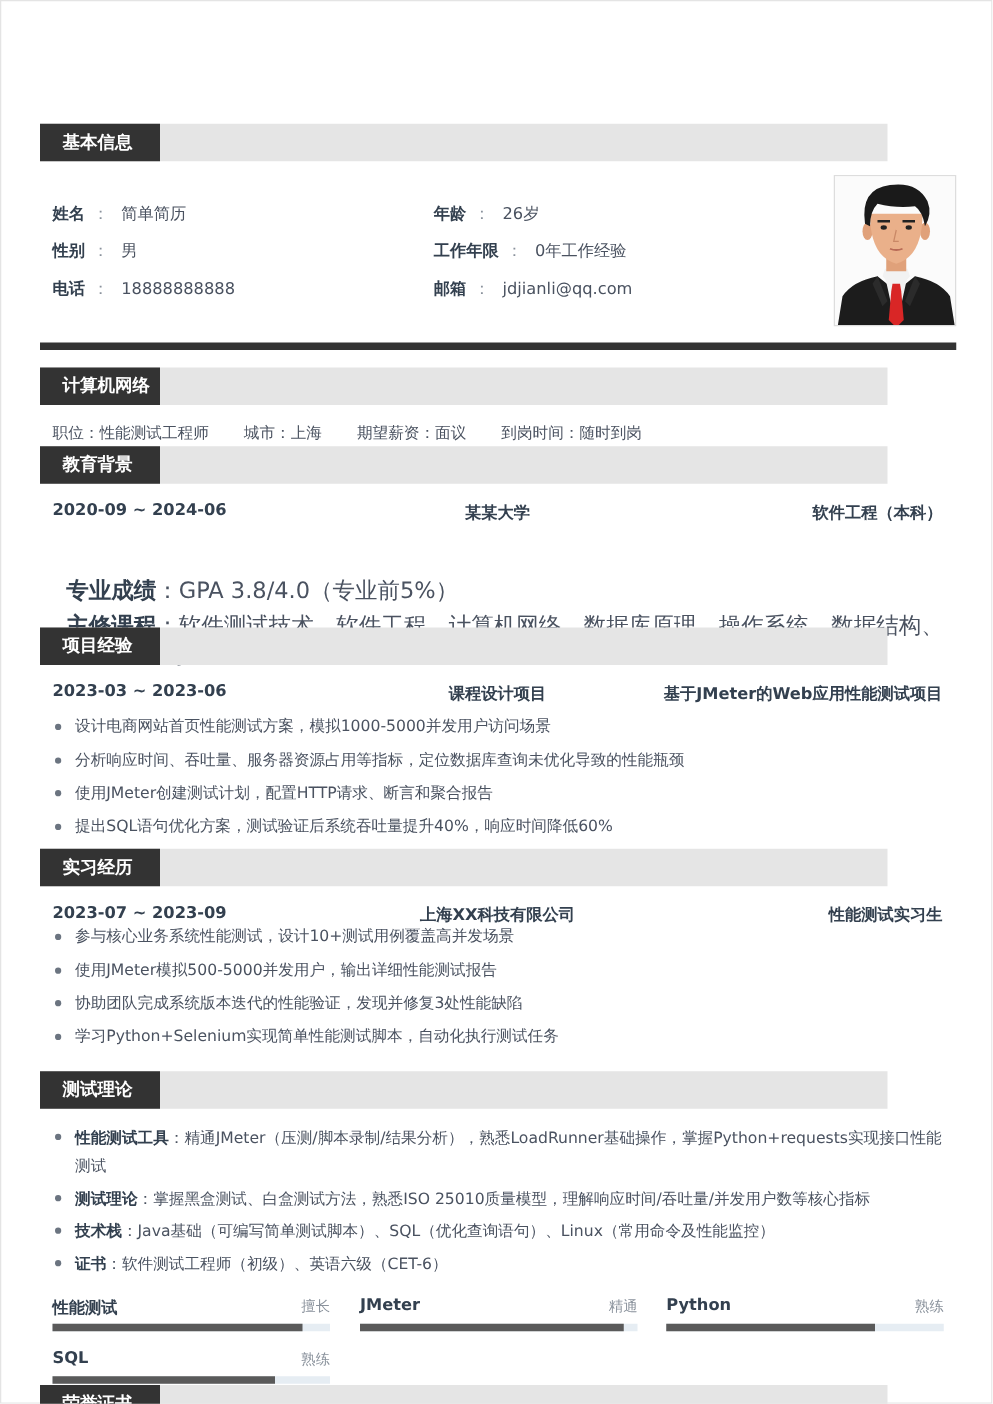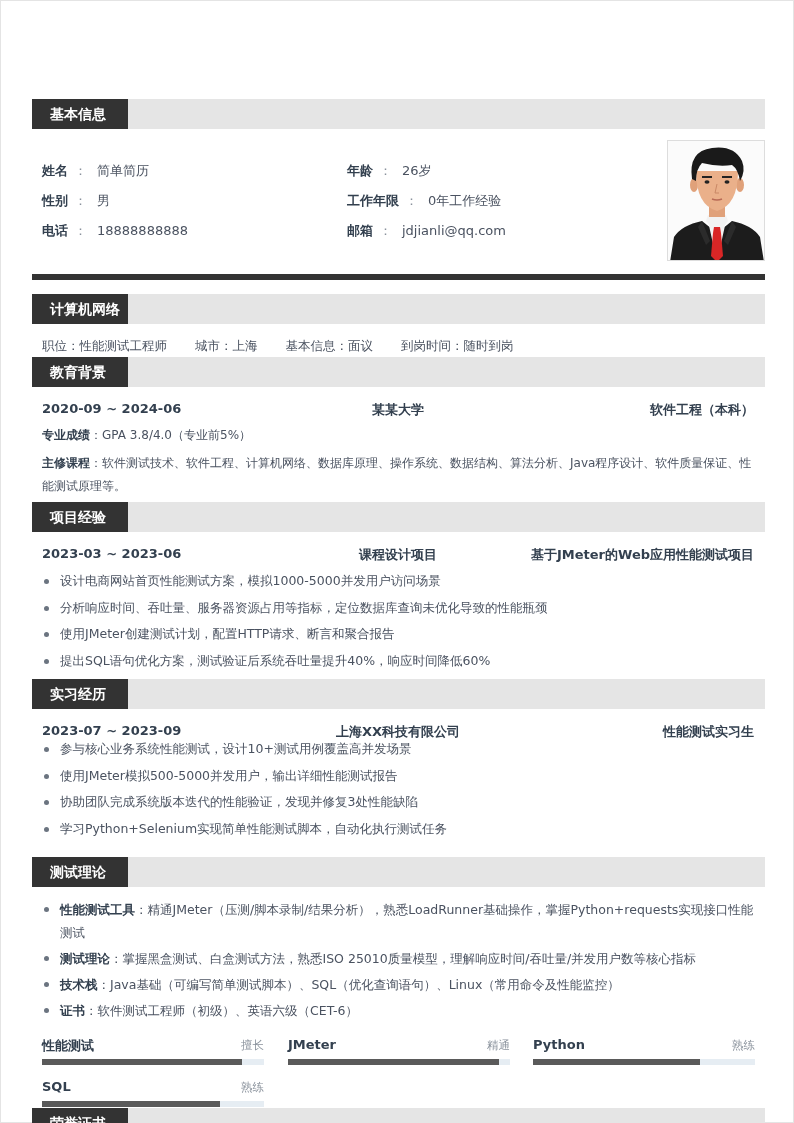--- a/index.html
+++ b/index.html
@@ -3,36 +3,36 @@
   <meta charset="utf-8">
   <style>
     * { box-sizing: border-box; margin: 0; padding: 0; }
     html, body { width: 794px; height: 1123px; overflow: hidden; background: #ffffff; }
     body { font-family: "DejaVu Sans", "Liberation Sans", sans-serif; color: #4a5260; position: relative; }
     .page { position: absolute; left: 0; top: 0; width: 794px; height: 1123px; border: 1px solid #e4e4e4; background: #fff; }
     .header-band { position: absolute; left: 31px; top: 2px; width: 733px; height: 88px; background: #f8f9fb; }
     .title { position: absolute; left: 0; right: 0; top: 24px; text-align: center; font-size: 26px; font-weight: bold; color: #2f2f2f; letter-spacing: 1px; }
     .subtitle { position: absolute; left: 0; right: 0; top: 64px; text-align: center; font-size: 12px; color: #6b7480; }
 
-    .section-head { position: absolute; left: 31px; width: 733px; height: 30px; background: #e5e5e5; }
+    .section-head { position: absolute; left: 31px; width: 678px; height: 30px; background: #e5e5e5; }
     .section-head .tab { position: absolute; left: 0; top: 0; width: 96px; height: 30px; background: #333333; color: #ffffff; font-size: 14px; font-weight: bold; line-height: 30px; padding-left: 18px; }
 
     .info-row { position: absolute; font-size: 13px; color: #4a5260; }
     .info-row .k { font-weight: bold; color: #33404f; }
     .info-row .sep { color: #8a929c; margin: 0 10px 0 6px; }
     .photo { position: absolute; left: 666px; top: 139px; width: 98px; height: 121px; border: 1px solid #dddddd; background: #ffffff; overflow: hidden; }
     .thick-rule { position: absolute; left: 31px; top: 273px; width: 733px; height: 6px; background: #333333; }
 
     .line { position: absolute; font-size: 12.5px; color: #4a5260; white-space: nowrap; }
     .intent span { margin-right: 28px; }
     .row3 { position: absolute; left: 41px; width: 712px; font-size: 13px; font-weight: bold; color: #33404f; height: 20px; }
     .row3 .c1 { position: absolute; left: 0; }
     .row3 .c2 { position: absolute; left: 0; right: 0; text-align: center; }
     .row3 .c3 { position: absolute; right: 0; }
-    .para { position: absolute; left: 41px; width: 714px; font-size: 12px; line-height: 23px; color: #4a5260; }
+    .para { position: absolute; left: 52px; width: 714px; font-size: 18px; line-height: 23px; color: #4a5260; margin-top: 37px; }
     .para .k { font-weight: bold; color: #33404f; }
 
     .bullets { position: absolute; left: 41px; width: 714px; list-style: none; }
     .bullets li { position: relative; padding-left: 18px; font-size: 12.5px; color: #4a5260; height: 26.5px; line-height: 20px; }
     .bullets li::before { content: ""; position: absolute; left: 2px; top: 8px; width: 5px; height: 5px; border-radius: 50%; background: #6b7480; }
     .skills li { height: auto; line-height: 23px; margin-bottom: 3px; }
     .skills li::before { top: 9px; }
     .skills .k { font-weight: bold; color: #33404f; }
 
     .bar-item { position: absolute; width: 222px; }
@@ -102,21 +102,21 @@
       <path d="M44 58 Q49 60 54 58" stroke="#b86a55" stroke-width="1.5" fill="none"></path>
     </svg>
   </div>
 
   <div class="thick-rule"></div>
 
   <div class="section-head" style="top:293px;">
     <div class="tab">计算机网络</div>
   </div>
   <div class="line intent" style="left:41px; top:337px;">
-    <span>职位：性能测试工程师</span><span>城市：上海</span><span>基本信息：面议</span><span>到岗时间：随时到岗</span>
+    <span>职位：性能测试工程师</span><span>城市：上海</span><span>期望薪资：面议</span><span>到岗时间：随时到岗</span>
   </div>
 
   <div class="section-head" style="top:356px;">
     <div class="tab">教育背景</div>
   </div>
   <div class="row3" style="top:400px;">
     <span class="c1">2020-09 ~ 2024-06</span>
     <span class="c2">某某大学</span>
     <span class="c3">软件工程（本科）</span>
   </div>

